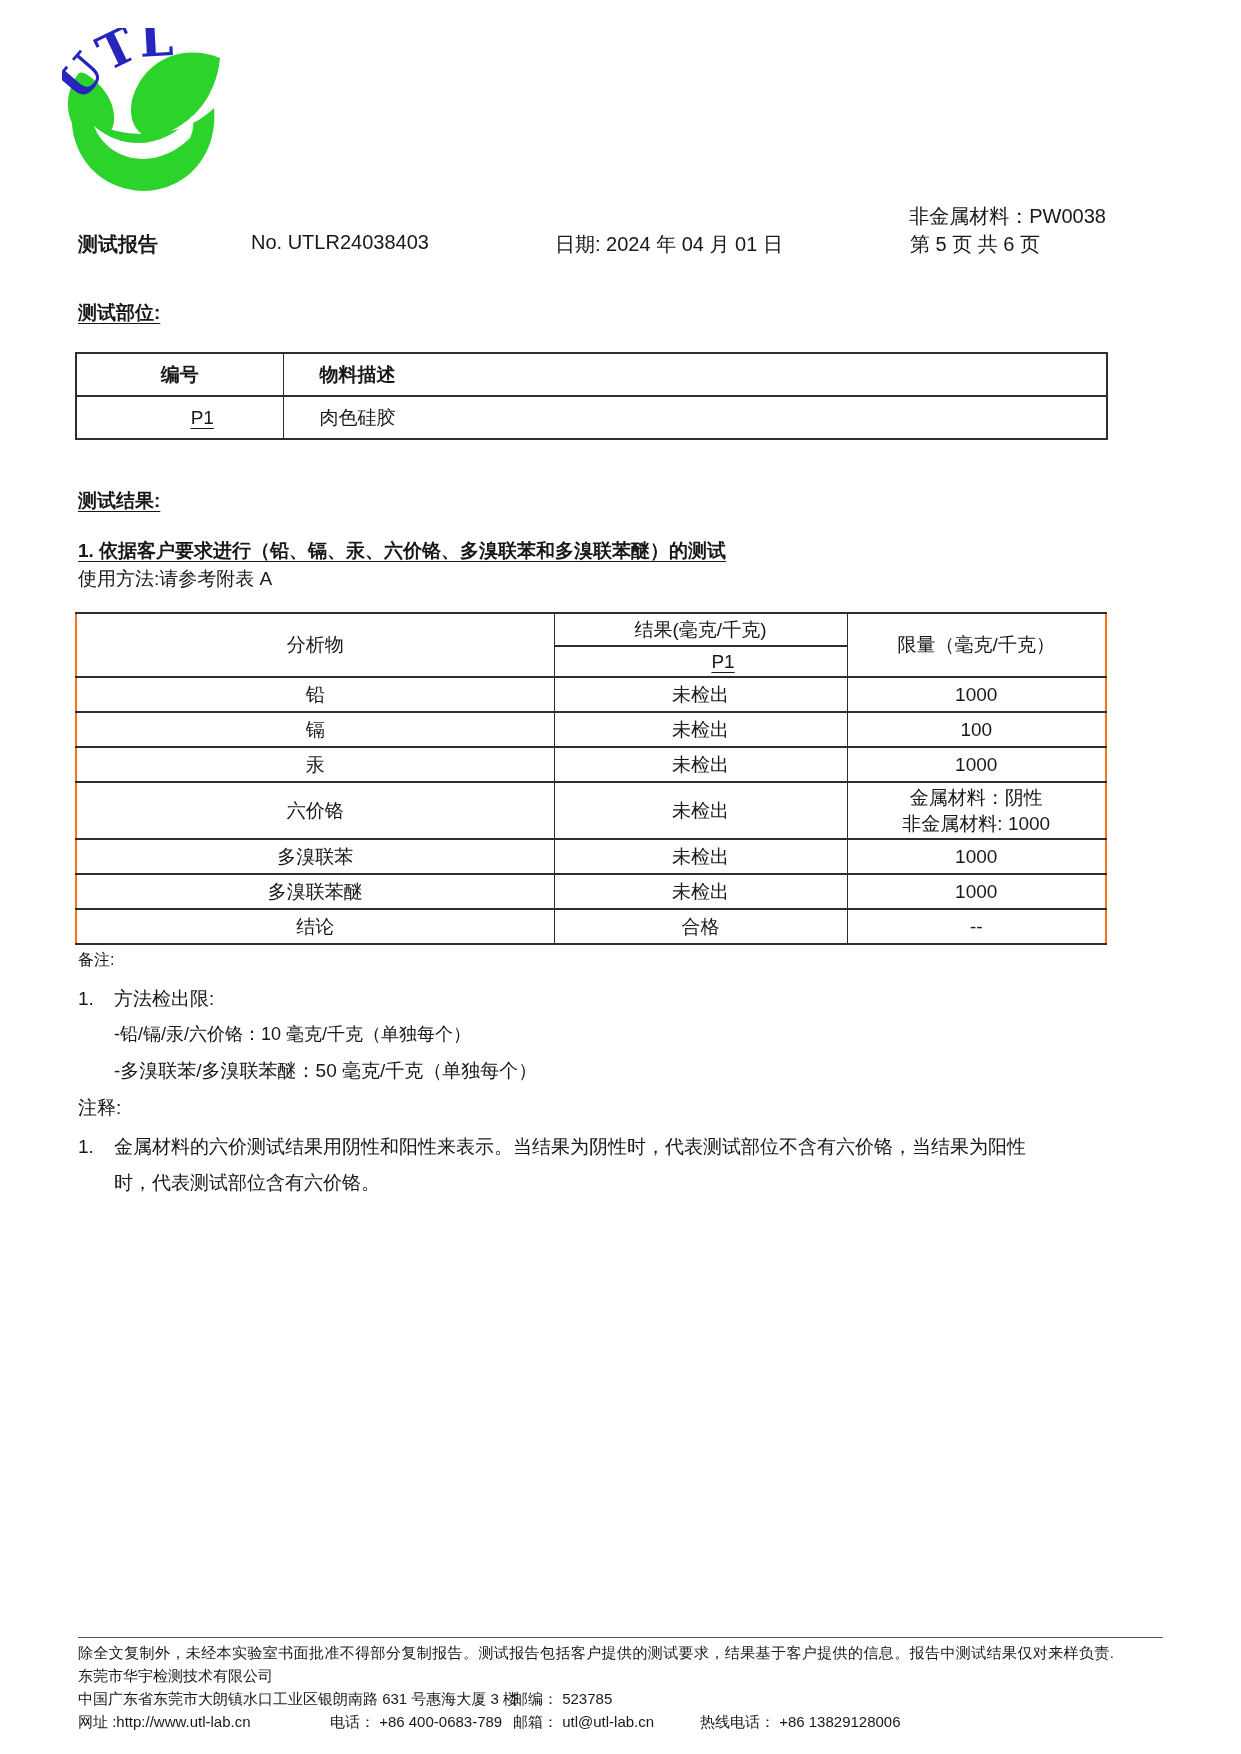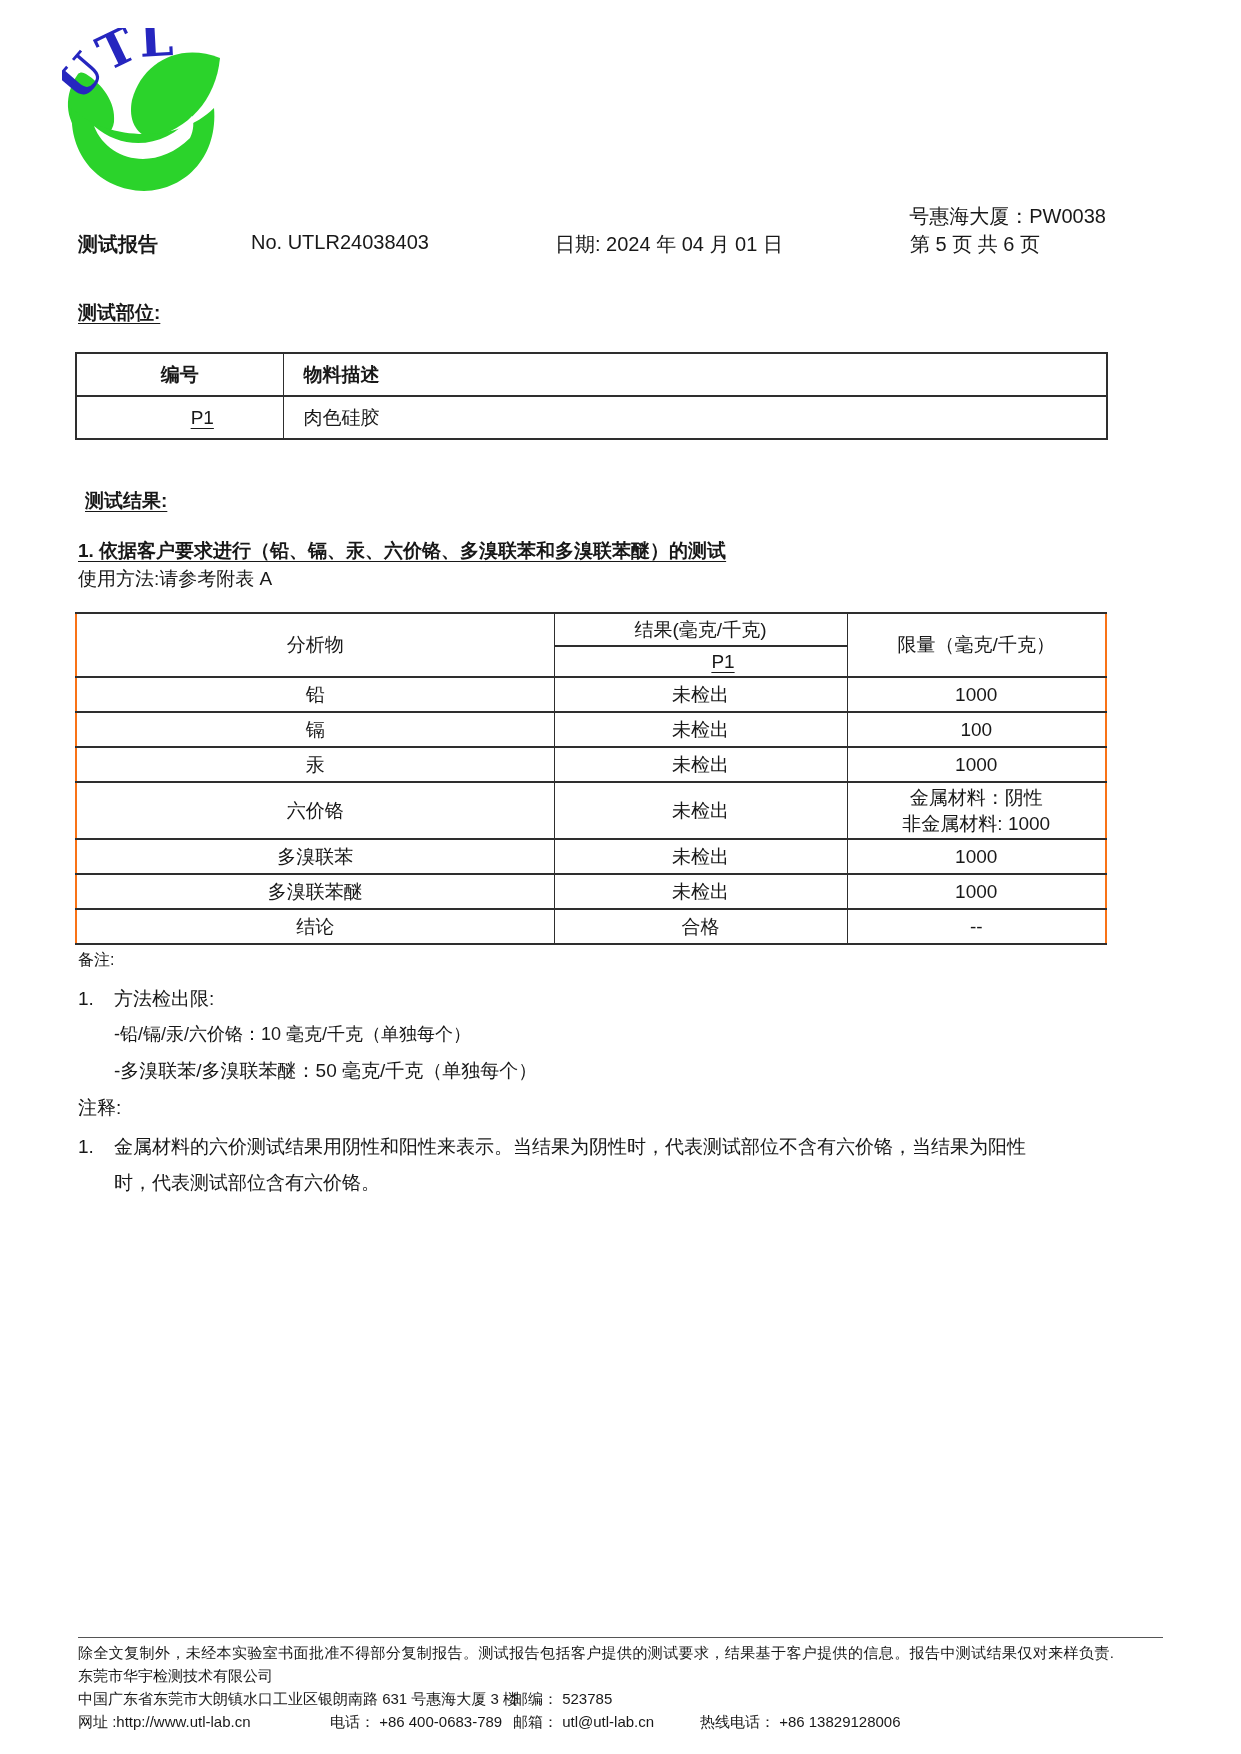--- a/index.html
+++ b/index.html
@@ -14,32 +14,32 @@
 
   .pw { top:203px; left:600px; width:506px; text-align:right; font-size:20px; }
 
   .titlerow { top:231px; left:78px; width:1060px; height:26px; font-size:20px; }
   .titlerow span { position:absolute; white-space:nowrap; }
   .tr-no   { left:173px; }
   .tr-date { left:477px; }
   .tr-page { left:832px; }
 
   .h-part   { top:300px; left:78px; }
-  .h-result { top:488px; left:78px;margin-left:7px; }
+  .h-result { top:488px; left:78px; }
   .sec1     { top:538px; left:78px; font-size:19px; }
   .method   { top:566px; left:78px; font-size:19px; }
 
   table { border-collapse:collapse; table-layout:fixed; background:#fff; }
   td,th { border-left:1px solid #2e2e2e; border-right:1px solid #2e2e2e;
           border-top:2px solid #2e2e2e; border-bottom:2px solid #2e2e2e;
           font-size:19px; font-weight:normal; text-align:center; vertical-align:middle; }
 
   .tbl1 { position:absolute; left:75px; top:352px; width:1031px; border:2px solid #2e2e2e; }
   .tbl1 tr { height:43px; }
-  .tbl1 .desc { text-align:left; padding-left:20px; }
+  .tbl1 .desc { text-align:left; padding-left:36px; }
   .tbl1 th { font-weight:bold; }
 
   .tbl2 { position:absolute; left:75px; top:612px; width:1031px; border:2px solid #f97316; }
   .tbl2 tr.h1 { height:33px; }
   .tbl2 tr.h2 { height:31px; }
   .tbl2 tr.r  { height:35px; }
   .tbl2 tr.rx { height:57px; }
   .tbl2 .limit { white-space:pre-line; line-height:1.35; }
 
   .rm-head  { top:950px;  left:78px;  font-size:16px; }
@@ -76,21 +76,21 @@
       </defs>
     <path d="M16,46 C2,66 2,92 20,108 C36,116 50,108 52,94 C54,74 40,56 24,46 C21,44 18,44 16,46 Z" fill="#2bd32b"></path>
     <path d="M158,30 C118,14 80,34 70,72 C66,92 74,106 88,110 C126,102 154,72 158,30 Z" fill="#2bd32b"></path>
     <path d="M10,80 C6,128 38,162 82,163 C126,162 156,126 152,80 C134,98 108,106 82,106 C56,106 28,98 10,80 Z" fill="#2bd32b"></path>
     <path d="M32,98 C46,134 94,144 128,110 C132,102 132,94 130,88 C104,120 62,124 32,98 Z" fill="#ffffff"></path>
     <text font-size="48" font-weight="bold" fill="#2626bf" font-family="'DejaVu Serif', serif">
       <textPath href="#utlArc" startOffset="6">UTL</textPath>
     </text>
   </svg>
 
-  <div class="abs pw">号惠海大厦：PW0038</div>
+  <div class="abs pw">非金属材料：PW0038</div>
 
   <div class="abs titlerow">
     <span class="b">测试报告</span>
     <span class="tr-no">No. UTLR24038403</span>
     <span class="tr-date">日期: 2024 年 04 月 01 日</span>
     <span class="tr-page">第 5 页  共 6 页</span>
   </div>
 
   <div class="abs heading h-part">测试部位:</div>
 

